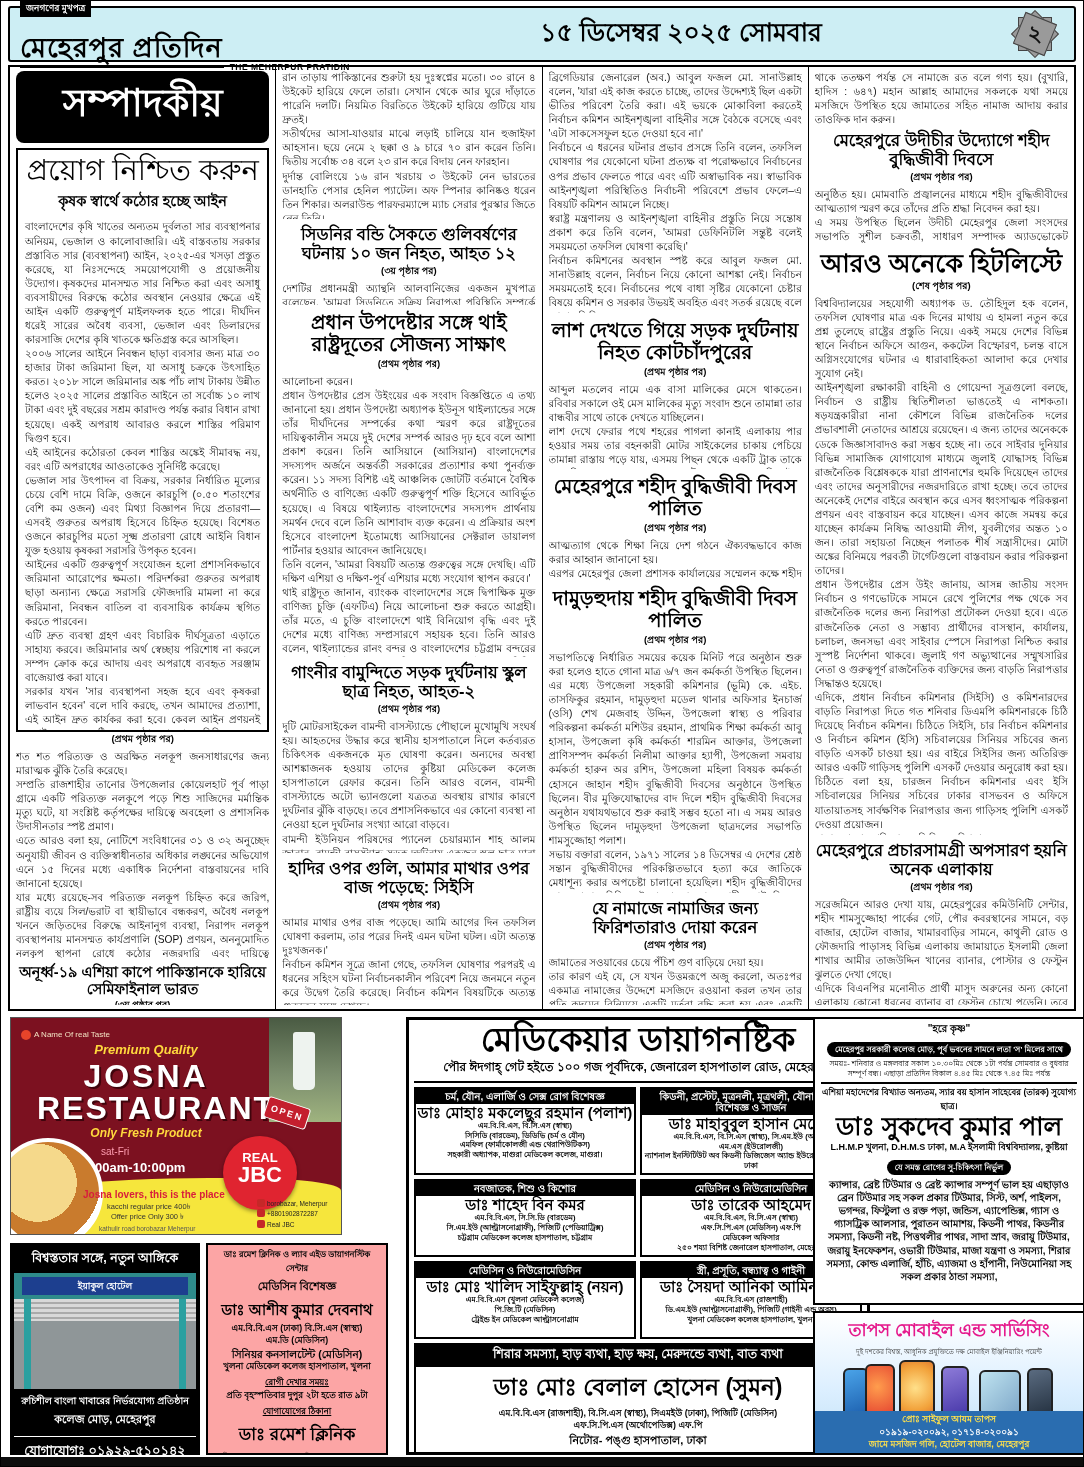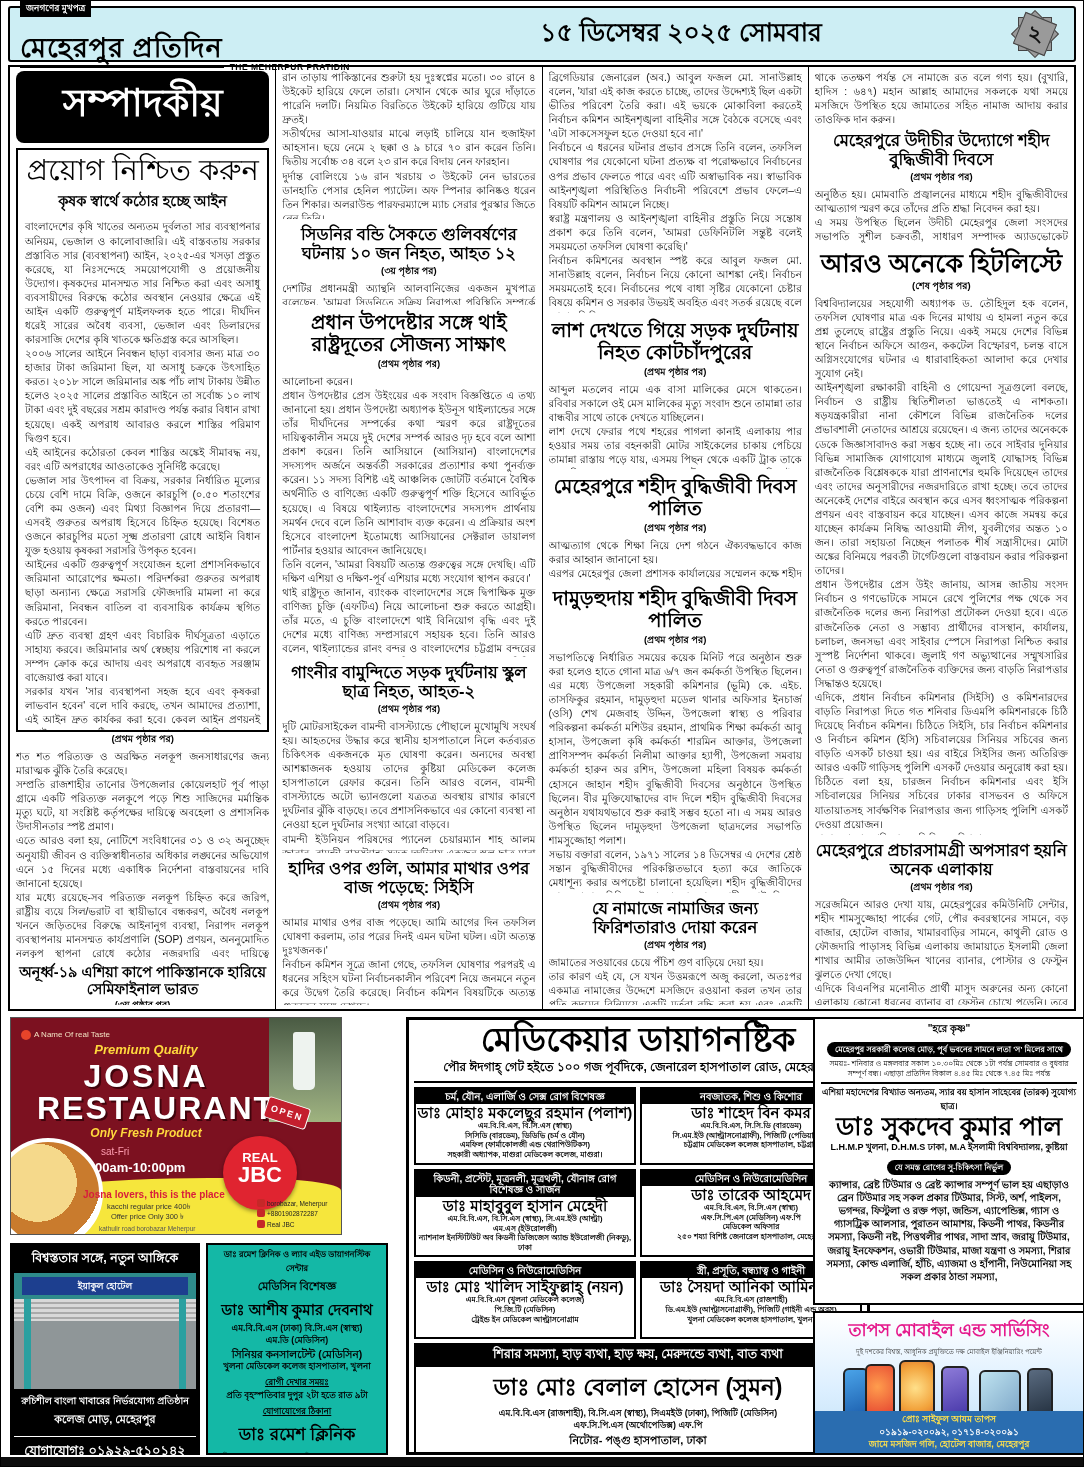--- a/index.html
+++ b/index.html
@@ -73,21 +73,21 @@
   .hotel .awning { position:absolute; left:0; right:0; top:0; height:26px; background:#2e8b8b; }
   .hotel .sign { position:absolute; left:8px; right:8px; top:4px; height:18px; background:#1d3f8f; color:#fff; font-size:9px; font-weight:800; line-height:18px; }
   .hotel .shutter { position:absolute; left:0; right:0; top:26px; height:22px; background:repeating-linear-gradient(180deg,#d8d8d8 0 3px,#aaa 3px 5px); }
   .hotel .floor { position:absolute; left:0; right:0; bottom:0; height:68px; background:#8f9698; }
   .hotel .pillar { position:absolute; top:26px; bottom:0; width:7px; background:#2aa0a0; }
   .hotel .l1 { font-size:9.5px; font-weight:bold; margin-top:5px; }
   .hotel .l2 { font-size:11px; font-weight:800; margin-top:2px; }
   .hotel .ct { font-size:13px; font-weight:800; margin-top:6px; border-top:1px solid #fff; padding-top:4px; }
 
   
-  .ramesh { left:198px; top:232px; width:182px; height:212px; background:#14b8a6; border:2px solid #000; text-align:center; padding:3px 4px; color:#000; }
+  .ramesh { left:198px; top:232px; width:182px; height:212px; background:#fca5a5; border:2px solid #000; text-align:center; padding:3px 4px; color:#000; }
   .ramesh .hd { font-size:8.3px; font-weight:bold; }
   .ramesh .sp { font-size:11px; font-weight:bold; margin-top:2px; }
   .ramesh .dr { font-size:15px; font-weight:800; margin-top:1px; }
   .ramesh .d { font-size:8.8px; font-weight:bold; line-height:1.35; }
   .ramesh .d2 { font-size:10.5px; font-weight:800; }
   .ramesh .lbl { font-size:8.5px; font-weight:bold; text-decoration:underline; margin-top:3px; }
   .ramesh .clinic { font-size:17px; font-weight:800; margin-top:2px; }
   .ramesh .addr { font-size:7.8px; margin-top:1px; }
 
   
@@ -348,32 +348,32 @@
       <div class="grid">
         <div class="cell">
           <div class="spec">চর্ম, যৌন, এলার্জি ও সেক্স রোগ বিশেষজ্ঞ</div>
           <div class="nm">ডাঃ মোহাঃ মকলেছুর রহমান (পলাশ)</div>
           <div class="dl">এম.বি.বি.এস, বি.সি.এস (স্বাস্থ্য)</div>
           <div class="dl">সিসিডি (বারডেম), ডিডিভি (চর্ম ও যৌন)</div>
           <div class="dl">এমফিল (ফার্মাকোলজী এন্ড থেরাপিউটিকস)</div>
           <div class="dl">সহকারী অধ্যাপক, মাগুরা মেডিকেল কলেজ, মাগুরা।</div>
         </div>
         <div class="cell">
+          <div class="spec">কিডনী, প্রস্টেট, মূত্রনলী, মূত্রথলী, যৌনাঙ্গ রোগ বিশেষজ্ঞ ও সার্জন</div>
+          <div class="nm">ডাঃ মাহাবুবুল হাসান মেহেদী</div>
+          <div class="dl">এম.বি.বি.এস, বি.সি.এস (স্বাস্থ্য), সি.এম.ইউ (আল্ট্রা)</div>
+          <div class="dl">এম.এস (ইউরোলজী)</div>
+          <div class="dl">ন্যাশনাল ইনস্টিটিউট অব কিডনী ডিজিজেস অ্যান্ড ইউরোলজী (নিকডু), ঢাকা</div>
+        </div>
+        <div class="cell">
           <div class="spec">নবজাতক, শিশু ও কিশোর</div>
           <div class="nm">ডাঃ শাহেদ বিন কমর</div>
           <div class="dl">এম.বি.বি.এস, সি.সি.ডি (বারডেম)</div>
           <div class="dl">সি.এম.ইউ (আল্ট্রাসনোগ্রাফী), পিজিটি (পেডিয়াট্রিক্স)</div>
           <div class="dl">চট্টগ্রাম মেডিকেল কলেজ হাসপাতাল, চট্টগ্রাম</div>
-        </div>
-        <div class="cell">
-          <div class="spec">কিডনী, প্রস্টেট, মূত্রনলী, মূত্রথলী, যৌনাঙ্গ রোগ বিশেষজ্ঞ ও সার্জন</div>
-          <div class="nm">ডাঃ মাহাবুবুল হাসান মেহেদী</div>
-          <div class="dl">এম.বি.বি.এস, বি.সি.এস (স্বাস্থ্য), সি.এম.ইউ (আল্ট্রা)</div>
-          <div class="dl">এম.এস (ইউরোলজী)</div>
-          <div class="dl">ন্যাশনাল ইনস্টিটিউট অব কিডনী ডিজিজেস অ্যান্ড ইউরোলজী (নিকডু), ঢাকা</div>
         </div>
         <div class="cell">
           <div class="spec">মেডিসিন ও নিউরোমেডিসিন</div>
           <div class="nm">ডাঃ তারেক আহমেদ</div>
           <div class="dl">এম.বি.বি.এস, বি.সি.এস (স্বাস্থ্য)</div>
           <div class="dl">এফ.সি.পি.এস (মেডিসিন) এফ.পি</div>
           <div class="dl">মেডিকেল অফিসার</div>
           <div class="dl">২৫০ শয্যা বিশিষ্ট জেনারেল হাসপাতাল, মেহেরপুর</div>
         </div>
         <div class="cell">

